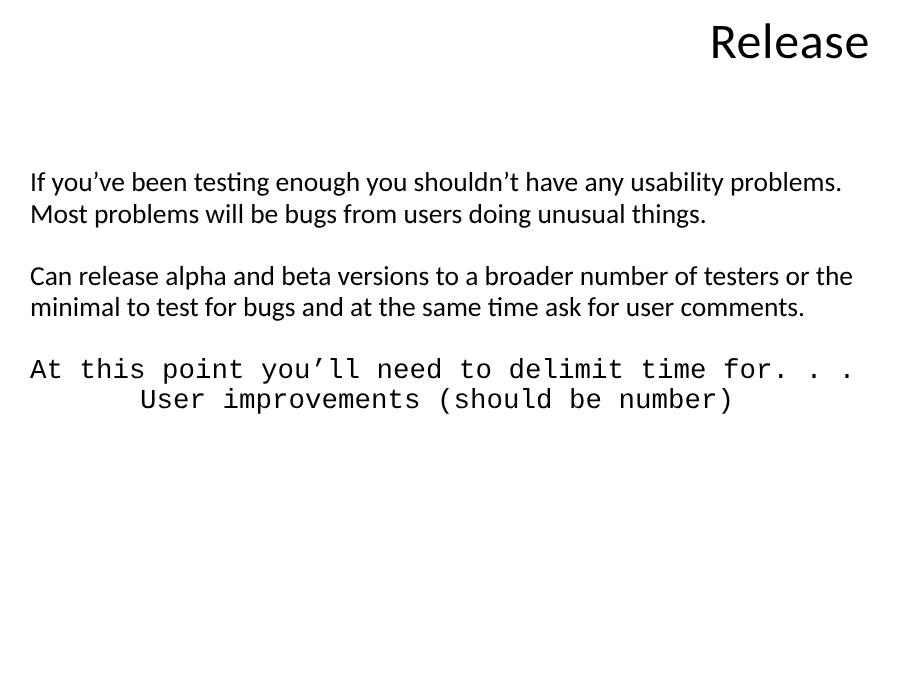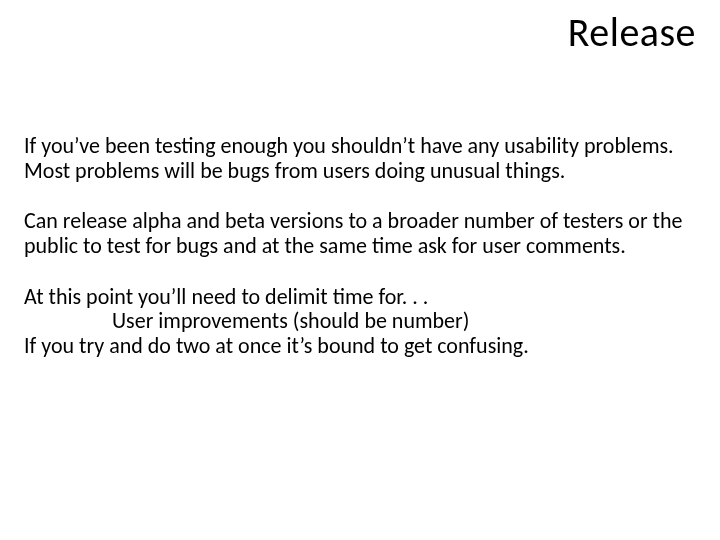--- a/index.html
+++ b/index.html
@@ -33,39 +33,39 @@
     right: 24px;
     font-size: 22px;
     line-height: 1.12;
     margin-top: 12px;
   }
   .para {
     margin-bottom: 26px;
   }
   .para:last-child {
     margin-bottom: 0;
+    font-family: Liberation Mono, monospace;
   }
   .indent {
     padding-left: 88px;
   }
 </style>
 </head>
 <body>
 
 <div class="slide">
 
   <div class="title">Release</div>
 
   <div class="body">
 
     <div class="para">If you’ve been testing enough you shouldn’t have any usability problems. Most problems will be bugs from users doing unusual things.</div>
 
-    <div class="para">Can release alpha and beta versions to a broader number of testers or the public to test for bugs and at the same time ask for user comments.</div>
+    <div class="para">Can release alpha and beta versions to a broader number of testers or the minimal to test for bugs and at the same time ask for user comments.</div>
 
     <div class="para">
       <div>At this point you’ll need to delimit time for. . .</div>
       <div class="indent">User improvements (should be number)</div>
-      <div>If you try and do two at once it’s bound to get confusing.</div>
     </div>
 
   </div>
 
 </div>
 
 </body></html>

